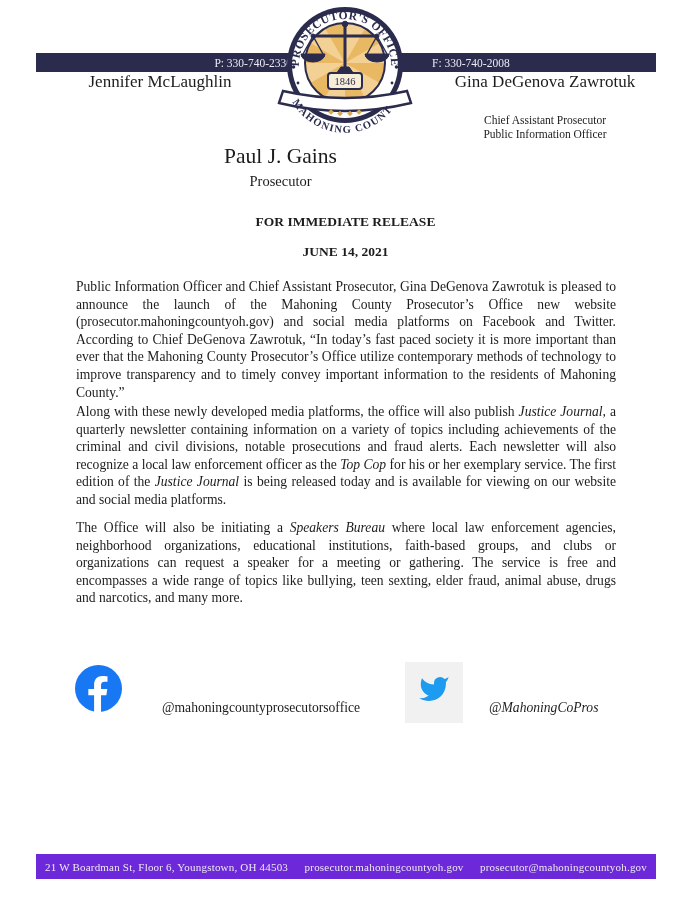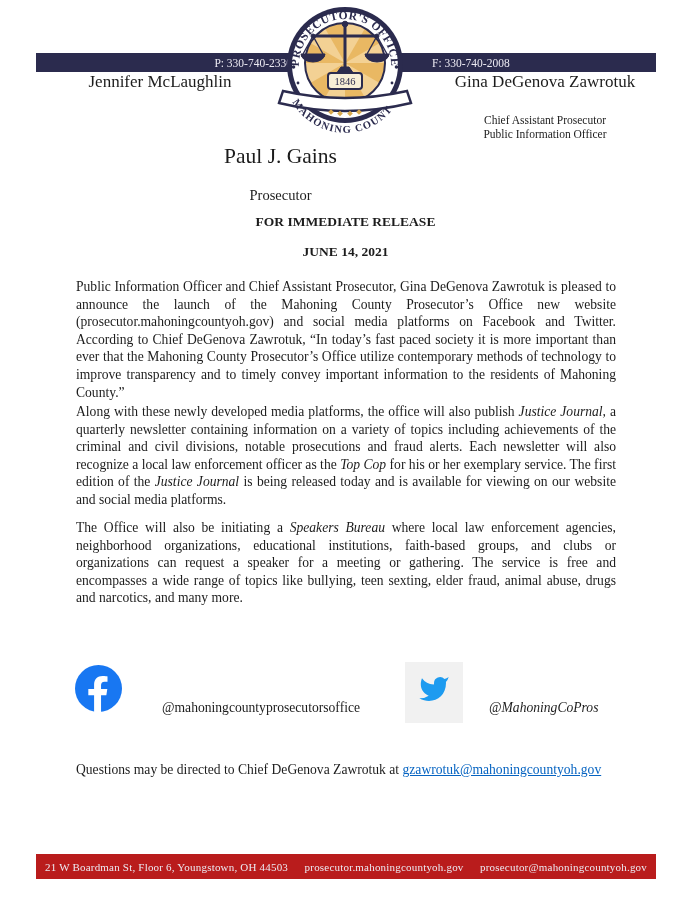--- a/index.html
+++ b/index.html
@@ -18,21 +18,21 @@
   
   .seal{position:absolute;left:275px;top:3px;width:140px;height:140px;}
   
   .contact{position:absolute;top:72px;width:250px;text-align:center;line-height:1.15;}
   .contact.left{left:35px;}
   .contact.right{left:420px;}
   .contact .name{font-size:17px;margin-bottom:21px;}
   .contact .title{font-size:11.5px;line-height:1.25;}
   .prosecutor-block{position:absolute;left:0;top:145px;width:561px;text-align:center;}
   .prosecutor-block .pname{font-size:21.5px;line-height:1.1;}
-  .prosecutor-block .ptitle{font-size:14.5px;margin-top:18px;}
+  .prosecutor-block .ptitle{font-size:14.5px;margin-top:4px;}
   
   .release-line{position:absolute;left:0;width:691px;text-align:center;font-weight:bold;font-size:13.5px;}
   .release-1{top:214px;}
   .release-2{top:244px;}
   
   .para{
     position:absolute;left:76px;width:540px;text-align:justify;
     font-size:13.6px;line-height:17.6px;margin:0;
   }
   .p1{top:278px;}
@@ -48,21 +48,21 @@
     display:flex;align-items:center;justify-content:center;
   }
   .tw-box svg{width:32px;height:32px;margin-top:-8px;}
   .tw-handle{position:absolute;left:489px;top:700px;font-size:13.6px;font-style:italic;}
   
   .questions{position:absolute;left:76px;top:762px;width:560px;font-size:13.6px;}
   .questions a{color:#0563c1;text-decoration:underline;}
   
   .footbar{
     position:absolute;left:36px;top:854px;width:620px;height:25px;
-    background:#b91c1c;color:#eceaf2;font-size:11px;
+    background:#6d28d9;color:#eceaf2;font-size:11px;
     display:flex;align-items:center;justify-content:space-between;
     padding:0 9px;box-sizing:border-box;letter-spacing:.2px;
   }
 </style>
 </head>
 <body>
 
 <div class="page">
 
   <div class="topbar">
@@ -165,21 +165,20 @@
   </svg>
   <div class="fb-handle">@mahoningcountyprosecutorsoffice</div>
 
   <div class="tw-box">
     <svg viewBox="0 0 24 24">
       <path fill="#1d9bf0" d="M23 3a10.9 10.9 0 0 1-3.14 1.53 4.48 4.48 0 0 0-7.86 3v1A10.66 10.66 0 0 1 3 4s-4 9 5 13a11.64 11.64 0 0 1-7 2c9 5 20 0 20-11.5a4.5 4.5 0 0 0-.08-.83A7.72 7.72 0 0 0 23 3z"></path>
     </svg>
   </div>
   <div class="tw-handle">@MahoningCoPros</div>
 
-  <div class="questions"><span>Questions may be directed to Chief DeGenova Zawrotuk at </span><a href="#">gzawrotuk@mahoningcountyoh.gov</a></div>
 
   <div class="footbar">
     <span>21 W Boardman St, Floor 6, Youngstown, OH 44503</span>
     <span>prosecutor.mahoningcountyoh.gov</span>
     <span>prosecutor@mahoningcountyoh.gov</span>
   </div>
 
 </div>
 
 </body></html>

